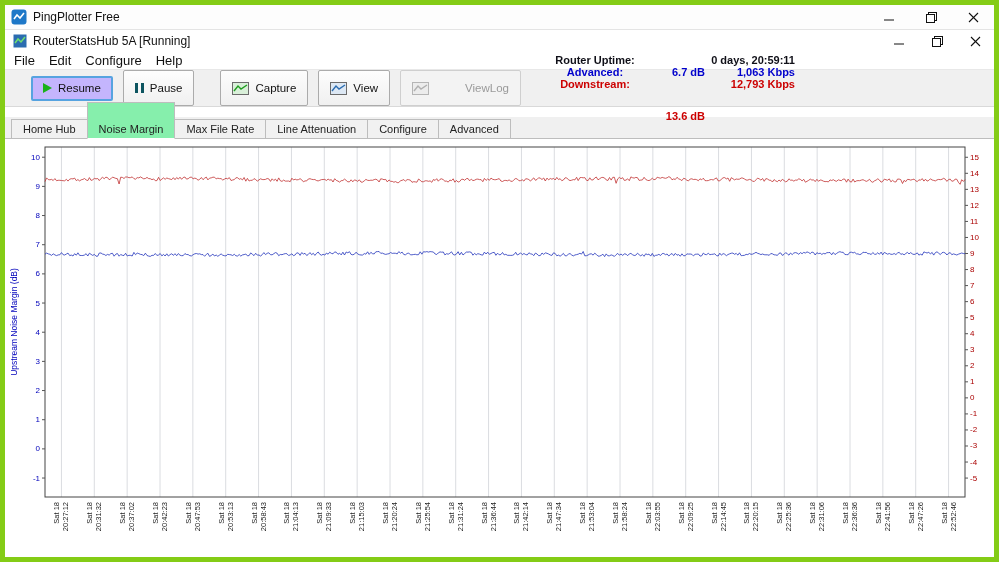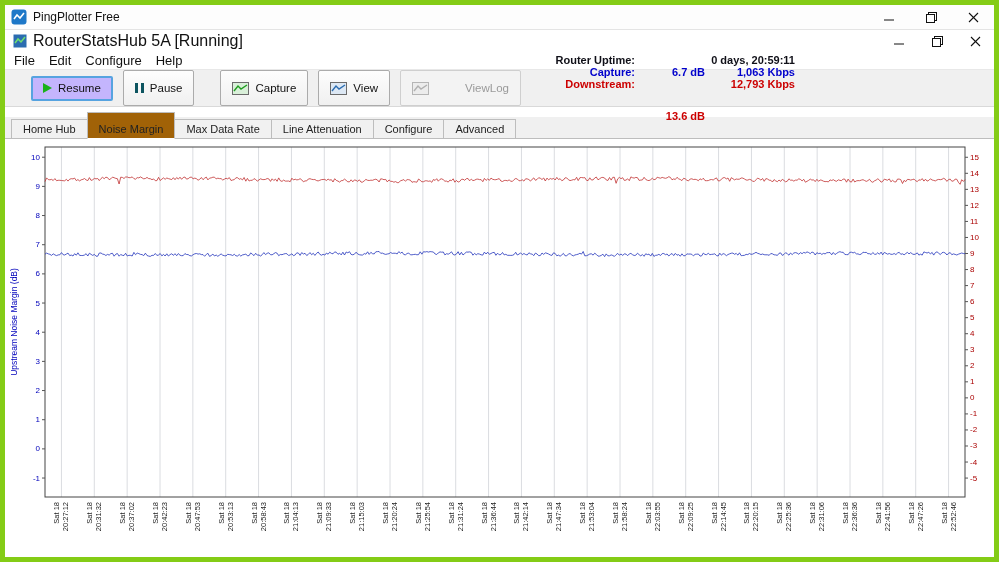--- a/index.html
+++ b/index.html
@@ -9,47 +9,47 @@
   .outer-titlebar{height:24px;background:#fdfdfd;display:flex;align-items:center;padding-left:6px;}
   .pp-icon{width:16px;height:16px;display:inline-block;flex:0 0 auto;}
   .outer-title{font-size:12px;color:#111;margin-left:6px;}
   .win-controls{margin-left:auto;display:flex;height:100%;}
   .ctrl{width:42px;height:100%;display:flex;align-items:center;justify-content:center;cursor:default;}
   .ctrl svg{display:block;}
 
   
   .inner-titlebar{height:22px;background:#ffffff;border-top:1px solid #e4e4e4;display:flex;align-items:center;padding-left:8px;}
   .rs-icon{width:14px;height:14px;display:inline-block;flex:0 0 auto;}
-  .inner-title{font-size:16px;color:#111;margin-left:6px;}
+  .inner-title{font-size:12px;color:#111;margin-left:6px;}
   .inner-titlebar .ctrl{width:38px;}
 
   
   .menubar{height:17px;background:#fff;display:flex;align-items:center;font-size:13px;color:#111;padding-left:2px;}
   .menu-item{padding:1px 7px;}
 
   
   .toolbar{height:36px;background:#f0f0f0;border-top:1px solid #e8e8e8;border-bottom:1px solid #d9d9d9;display:flex;align-items:center;padding-left:26px;}
   .btn{height:25px;display:inline-flex;align-items:center;gap:6px;padding:17px 11px;background:linear-gradient(#fdfdfd,#f0f0f0);border:1px solid #ababab;font-size:11.5px;color:#111;border-radius:2px;}
   .btn.focus{border:2px solid #56a3e0;background:#c4b5fd;padding:0 10px;}
   .btn.disabled{color:#9a9a9a;border-color:#cfcfcf;background:#f3f3f3;gap:36px;}
   .gap-s{width:10px;}.gap-m{width:26px;}
   .play-tri{width:0;height:0;border-left:9px solid #19b219;border-top:5px solid transparent;border-bottom:5px solid transparent;display:inline-block;}
   .pause-bars{display:inline-flex;gap:3px;}
   .pause-bars i{width:3px;height:10px;background:#0d5560;display:block;}
   .mini-icon{width:17px;height:13px;display:inline-block;}
 
   .info{display:grid;grid-template-columns:88px 62px 90px;font-size:11px;font-weight:bold;margin-left:34px;line-height:12px;color:#111;}
   .info span{text-align:right;white-space:nowrap;}
-  .info .lab{padding-right:8px;}
+  .info .lab{padding-right:8px;text-align:center;}
   .info .span2{grid-column:2 / span 2;}
 
   
   .tabstrip{height:21px;background:#f0f0f0;display:flex;align-items:flex-end;padding-left:6px;border-bottom:1px solid #bdbdbd;margin-top:10px;}
   .tab{border:1px solid #bdbdbd;border-bottom:1px solid #bdbdbd;margin-bottom:-1px;margin-right:-1px;padding:3px 11px 3px;font-size:11px;background:#f1f1f1;color:#222;position:relative;}
-  .tab.active{background:#a16207;border-bottom:1px solid #fff;padding-top:10px;z-index:2;}
+  .tab.active{background:#86efac;border-bottom:1px solid #fff;padding-top:20px;z-index:2;}
 
   
   .chart-page{height:426px;background:#fff;position:relative;}
   .chart-page svg{display:block;margin:2px 2px 0 2px;}
   svg text{font-family:"Liberation Sans",sans-serif;}
 
   
   .statusbar{height:16px;background:#f0f0f0;border-top:1px solid #d2d2d2;display:flex;align-items:stretch;font-size:10.5px;color:#111;}
   .sb-cell{display:flex;align-items:center;padding:0 6px;border-right:1px solid #ddd;white-space:nowrap;}
   .sb-1{width:366px;}
@@ -166,33 +166,33 @@
             <rect x="0.5" y="0.5" width="16" height="12" fill="#ececec" stroke="#b5b5b5"></rect>
             <polyline points="2,9 6,4 9,7 15,3" fill="none" stroke="#b0b0b0" stroke-width="1.4"></polyline>
           </svg>
       </span>
       <span>ViewLog</span>
     </button>
 
     <div class="info">
       <span class="lab" id="lab-uptime" style="color: rgb(16, 16, 24);">Router Uptime:</span>
       <span class="span2" id="val-uptime" style="color: rgb(16, 16, 24);">0 days, 20:59:11</span>
-      <span class="lab up-c" style="color: rgb(0, 0, 204);">Capture:</span>
+      <span class="lab up-c" style="color: rgb(0, 0, 204);">Advanced:</span>
       <span class="up-c" style="color: rgb(0, 0, 204);">6.7 dB</span>
       <span class="up-c" style="color: rgb(0, 0, 204);">1,063 Kbps</span>
       <span class="lab down-c" style="color: rgb(204, 0, 0);">Downstream:</span>
       <span class="down-c" style="color: rgb(204, 0, 0); margin-top: 32px;">13.6 dB</span>
       <span class="down-c" style="color: rgb(204, 0, 0);">12,793 Kbps</span>
     </div>
   </div>
 
   <div class="tabstrip" id="tabstrip">
       <div class="tab">Home Hub</div>
       <div class="tab active">Noise Margin</div>
-      <div class="tab">Max Data Rate</div>
+      <div class="tab">Max File Rate</div>
       <div class="tab">Line Attenuation</div>
       <div class="tab">Configure</div>
       <div class="tab">Advanced</div>
     </div>
 
   <div class="chart-page">
     <svg id="chart-svg" viewBox="0 0 995 421" width="995" height="421">
         <g>
           <line x1="54.42857142857143" y1="6" x2="54.42857142857143" y2="356" stroke="#dadce0" stroke-width="1"></line>
           <line x1="87.28571428571428" y1="6" x2="87.28571428571428" y2="356" stroke="#dadce0" stroke-width="1"></line>

